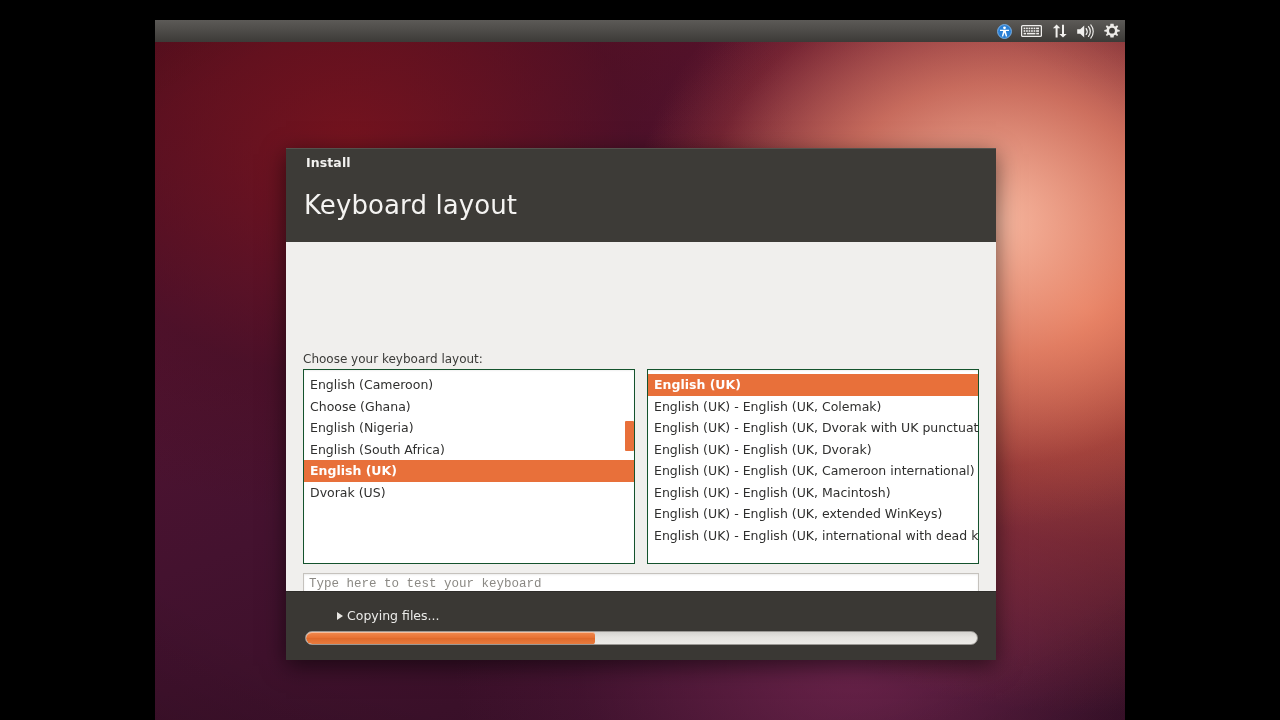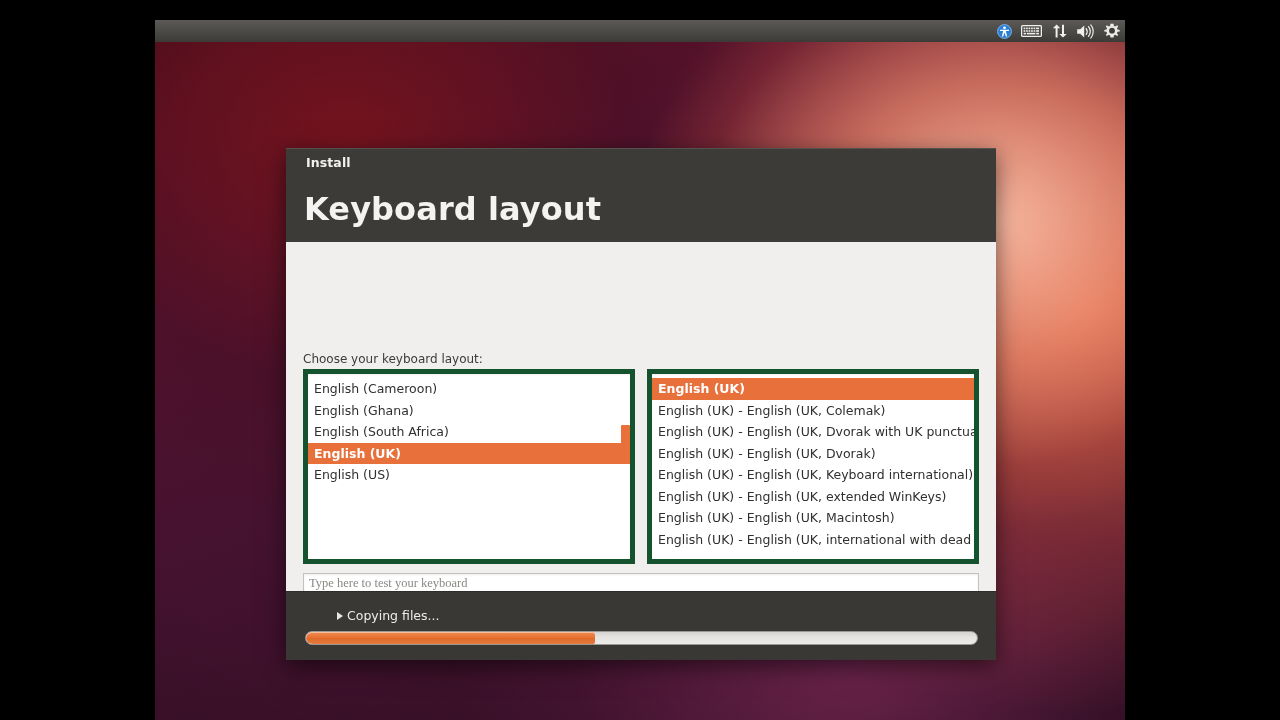--- a/index.html
+++ b/index.html
@@ -99,23 +99,23 @@
     top: 6px;
     font-size: 12.5px;
     font-weight: bold;
     color: #f2f1ef;
     letter-spacing: 0.1px;
   }
   #page-title {
     position: absolute;
     left: 18px;
     top: 41px;
-    font-size: 32px;
+    font-size: 26px;
     color: #f4f3f1;
-    font-weight: 700;
+    font-weight: 400;
     letter-spacing: 0.1px;
   }
 
   
   #win-body {
     background: #f0efed;
     flex: 1 1 auto;
     position: relative;
     padding: 0;
   }
@@ -133,21 +133,21 @@
     left: 17px;
     top: 127px;
     width: 676px;
     height: 195px;
     display: flex;
     gap: 12px;
   }
   .list-panel {
     position: relative;
     background: #ffffff;
-    border: 5px solid #14532d;
+    border: 1px solid #14532d;
     box-shadow: inset 0 1px 2px rgba(0,0,0,0.06);
     overflow: hidden;
     box-sizing: border-box;
   }
   #left-list  { width: 332px; }
   #right-list { width: 332px; }
   .list-inner {
     position: absolute;
     left: 0; top: 4px; right: 0;
   }
@@ -190,21 +190,21 @@
   #test-entry {
     position: absolute;
     left: 17px;
     top: 331px;
     width: 676px;
     height: 21px;
     box-sizing: border-box;
     background: #ffffff;
     border: 1px solid #c5c2bd;
     box-shadow: inset 0 1px 2px rgba(0,0,0,0.08);
-    font-family: Liberation Serif, serif;
+    font-family: Liberation Mono, monospace;
     font-size: 12.5px;
     color: #3b3b39;
     padding: 0 5px;
     outline: none;
   }
   #test-entry::placeholder { color: #8b8984; opacity: 1; }
 
   
   .btn {
     font-family: "DejaVu Sans", sans-serif;
@@ -363,39 +363,40 @@
 
       <div id="win-body">
 
         <div id="choose-label">Choose your keyboard layout:</div>
 
         <div id="lists">
 
           <div class="list-panel" id="left-list">
             <div class="list-inner">
               <div class="list-item">English (Cameroon)</div>
-              <div class="list-item">English (Ghana)</div>
+              <div class="list-item">Choose (Ghana)</div>
+              <div class="list-item">English (Nigeria)</div>
               <div class="list-item">English (South Africa)</div>
               <div class="list-item selected">English (UK)</div>
-              <div class="list-item">English (US)</div>
+              <div class="list-item">Dvorak (US)</div>
             </div>
             <div id="left-scroll-track">
               <div id="left-scroll-thumb"></div>
             </div>
           </div>
 
           <div class="list-panel" id="right-list">
             <div class="list-inner">
               <div class="list-item selected">English (UK)</div>
               <div class="list-item">English (UK) - English (UK, Colemak)</div>
               <div class="list-item">English (UK) - English (UK, Dvorak with UK punctuation)</div>
               <div class="list-item">English (UK) - English (UK, Dvorak)</div>
-              <div class="list-item">English (UK) - English (UK, Keyboard international)</div>
+              <div class="list-item">English (UK) - English (UK, Cameroon international)</div>
+              <div class="list-item">English (UK) - English (UK, Macintosh)</div>
               <div class="list-item">English (UK) - English (UK, extended WinKeys)</div>
-              <div class="list-item">English (UK) - English (UK, Macintosh)</div>
               <div class="list-item">English (UK) - English (UK, international with dead keys)</div>
             </div>
           </div>
 
         </div>
 
         <input id="test-entry" type="text" placeholder="Type here to test your keyboard" style="">
 
         <button class="btn" id="detect-btn">Detect Keyboard Layout</button>
 

